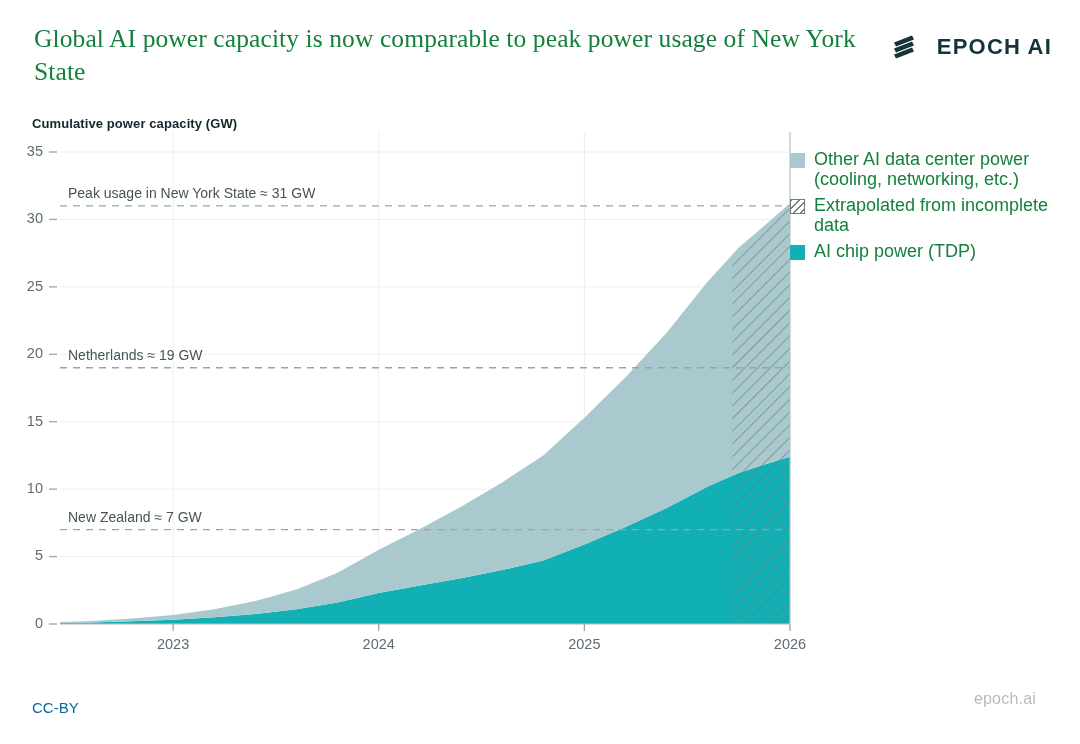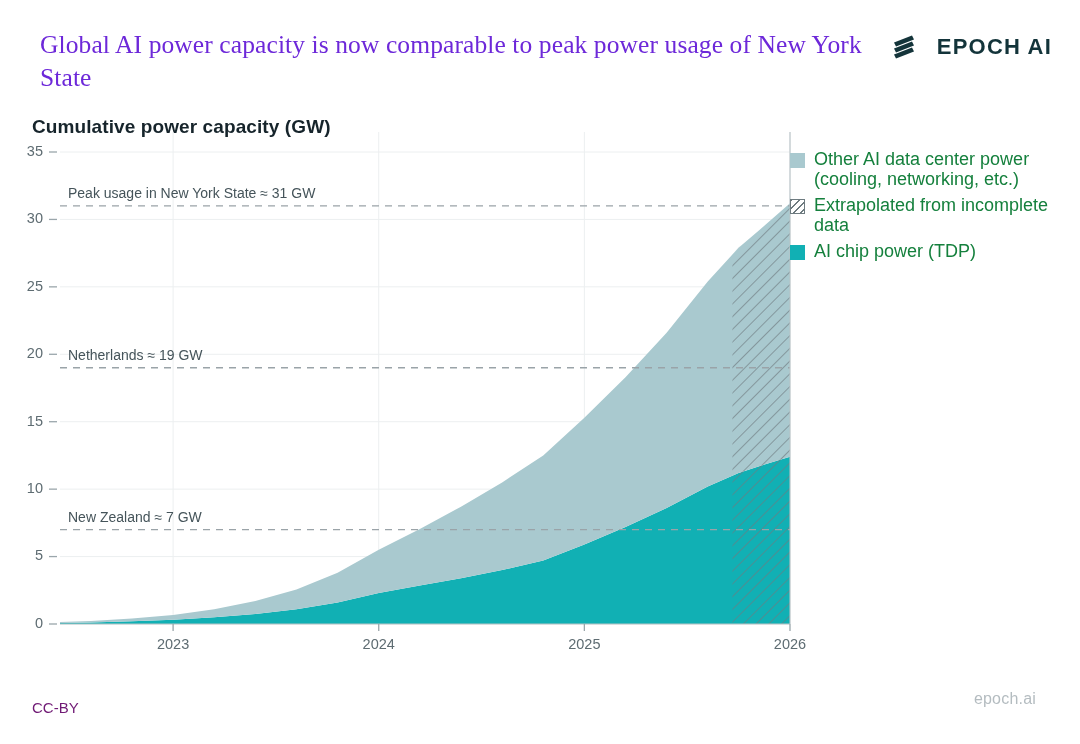--- a/index.html
+++ b/index.html
@@ -28,24 +28,24 @@
     top: 20px;
     left: 32px;
     right: 28px;
     height: 70px;
   }
   .title {
     font-family: "Liberation Serif", serif;
     font-size: 25.5px;
     line-height: 33px;
     font-weight: 400;
-    color: #6d28d9;
+    color: #15803d;
     letter-spacing: 0.1px;
     max-width: 845px;
-    margin: 8px;
+    margin: 2px;
   }
   .brand {
     position: absolute;
     top: 14px;
     right: 0;
     display: flex;
     align-items: center;
     gap: 19px;
   }
   .brand-mark { display: block; }
@@ -54,21 +54,21 @@
     font-weight: 700;
     letter-spacing: 1.2px;
     color: #13343a;
   }
 
   
   .ylabel {
     position: absolute;
     left: 32px;
     top: 116px;
-    font-size: 19px;
+    font-size: 13px;
     font-weight: 700;
     color: #16242b;
     letter-spacing: 0.1px;
   }
 
   
   .chart-wrap {
     position: absolute;
     left: 0;
     top: 132px;
@@ -147,21 +147,21 @@
     line-height: 19.5px;
     color: #15803d;
   }
 
   
   .footer-left {
     position: absolute;
     left: 32px;
     bottom: 28px;
     font-size: 15px;
-    color: #701a75;
+    color: #0369a1;
     margin-top: 14px;
   }
   .footer-right {
     position: absolute;
     right: 44px;
     bottom: 36px;
     font-size: 16px;
     color: #b4bcc0;
     letter-spacing: 0.2px;
     text-align: center;

